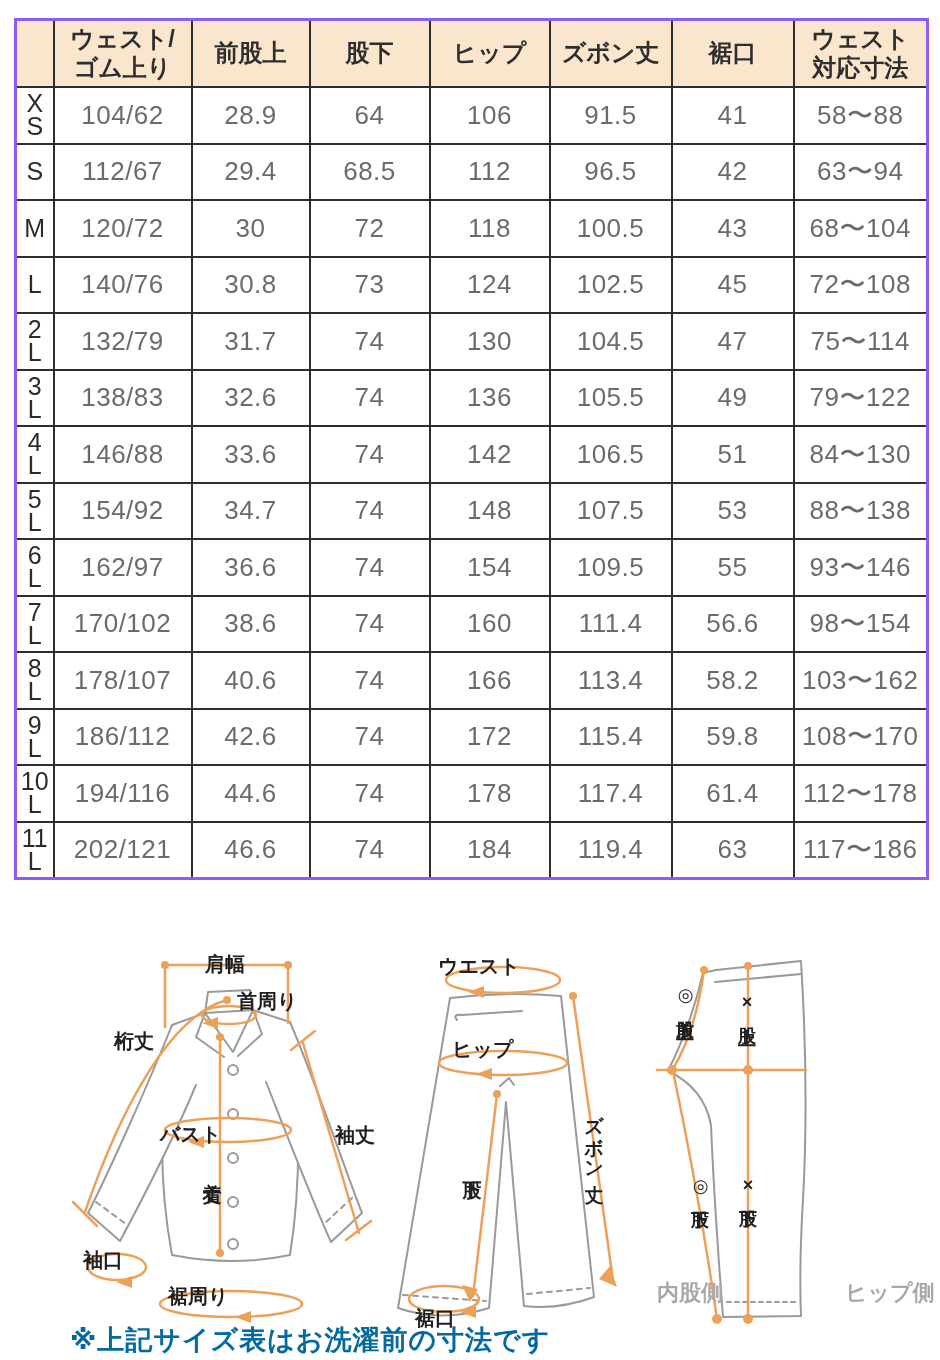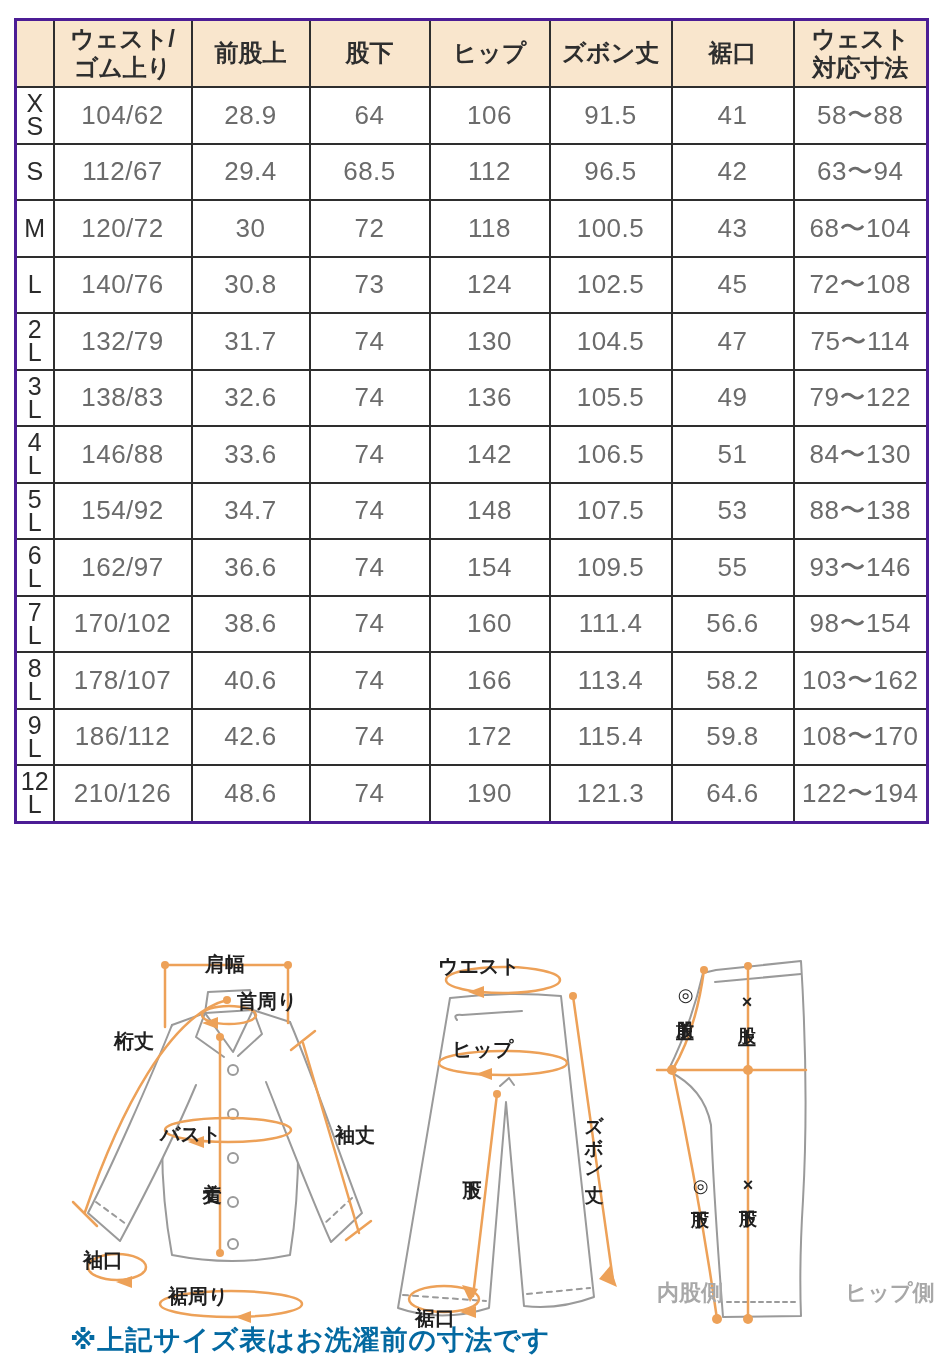--- a/index.html
+++ b/index.html
@@ -4,21 +4,21 @@
 <style>
   html,body{margin:0;padding:0;}
   body{
     width:940px;height:1360px;position:relative;background:#ffffff;
     font-family:"Liberation Sans","DejaVu Sans",sans-serif;
   }
   
   .size-table{
     position:absolute;left:14px;top:18px;
     border-collapse:collapse;table-layout:fixed;
-    border:3px solid #4c1d95;
+    border:3px solid #8b5cf6;
   }
   .size-table th,.size-table td{
     border:2px solid #2e2e2e;text-align:center;vertical-align:middle;
     padding:0;overflow:hidden;
   }
   .size-table th{
     background:#f9e6cd;color:#2e2e2e;font-weight:bold;font-size:24px;
     line-height:1.18;white-space:pre-line;height:65px;
   }
   .size-table td{height:54.5px;}
@@ -198,29 +198,40 @@
 L</td>
         <td class="val">186/112</td>
         <td class="val">42.6</td>
         <td class="val">74</td>
         <td class="val">172</td>
         <td class="val">115.4</td>
         <td class="val">59.8</td>
         <td class="val">108〜170</td>
       </tr>
       <tr>
-        <td class="size">12
-L</td>
-        <td class="val">210/126</td>
-        <td class="val">48.6</td>
-        <td class="val">74</td>
-        <td class="val">190</td>
-        <td class="val">121.3</td>
-        <td class="val">64.6</td>
-        <td class="val">122〜194</td>
+        <td class="size">10
+L</td>
+        <td class="val">194/116</td>
+        <td class="val">44.6</td>
+        <td class="val">74</td>
+        <td class="val">178</td>
+        <td class="val">117.4</td>
+        <td class="val">61.4</td>
+        <td class="val">112〜178</td>
+      </tr>
+      <tr>
+        <td class="size">11
+L</td>
+        <td class="val">202/121</td>
+        <td class="val">46.6</td>
+        <td class="val">74</td>
+        <td class="val">184</td>
+        <td class="val">119.4</td>
+        <td class="val">63</td>
+        <td class="val">117〜186</td>
       </tr>
     </tbody>
 </table>
 
 <div class="diagram">
   <svg width="940" height="430" viewBox="0 0 940 430">
     <g stroke="#9a9a9a" stroke-width="2" fill="#ffffff" stroke-linejoin="round" stroke-linecap="round">
 
       <path d="M205,83 L172,95 C160,170 158,250 172,325 Q233,337 290,325 C302,250 300,165 290,92 L253,80" fill="#fff"></path>
       <path d="M208,62 L250,60 L253,80 L205,83 Z"></path>

